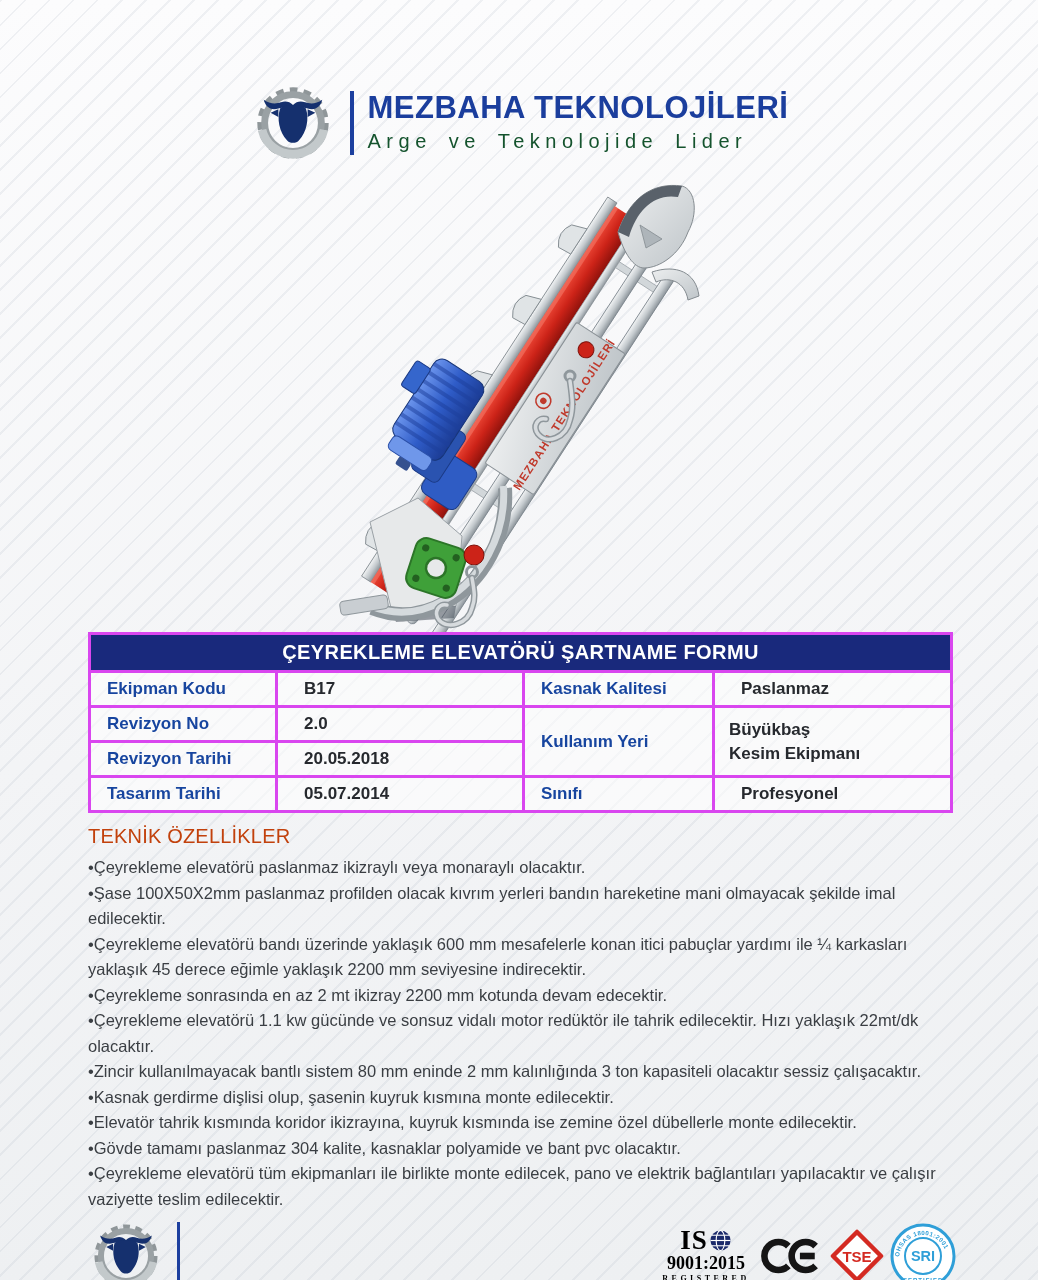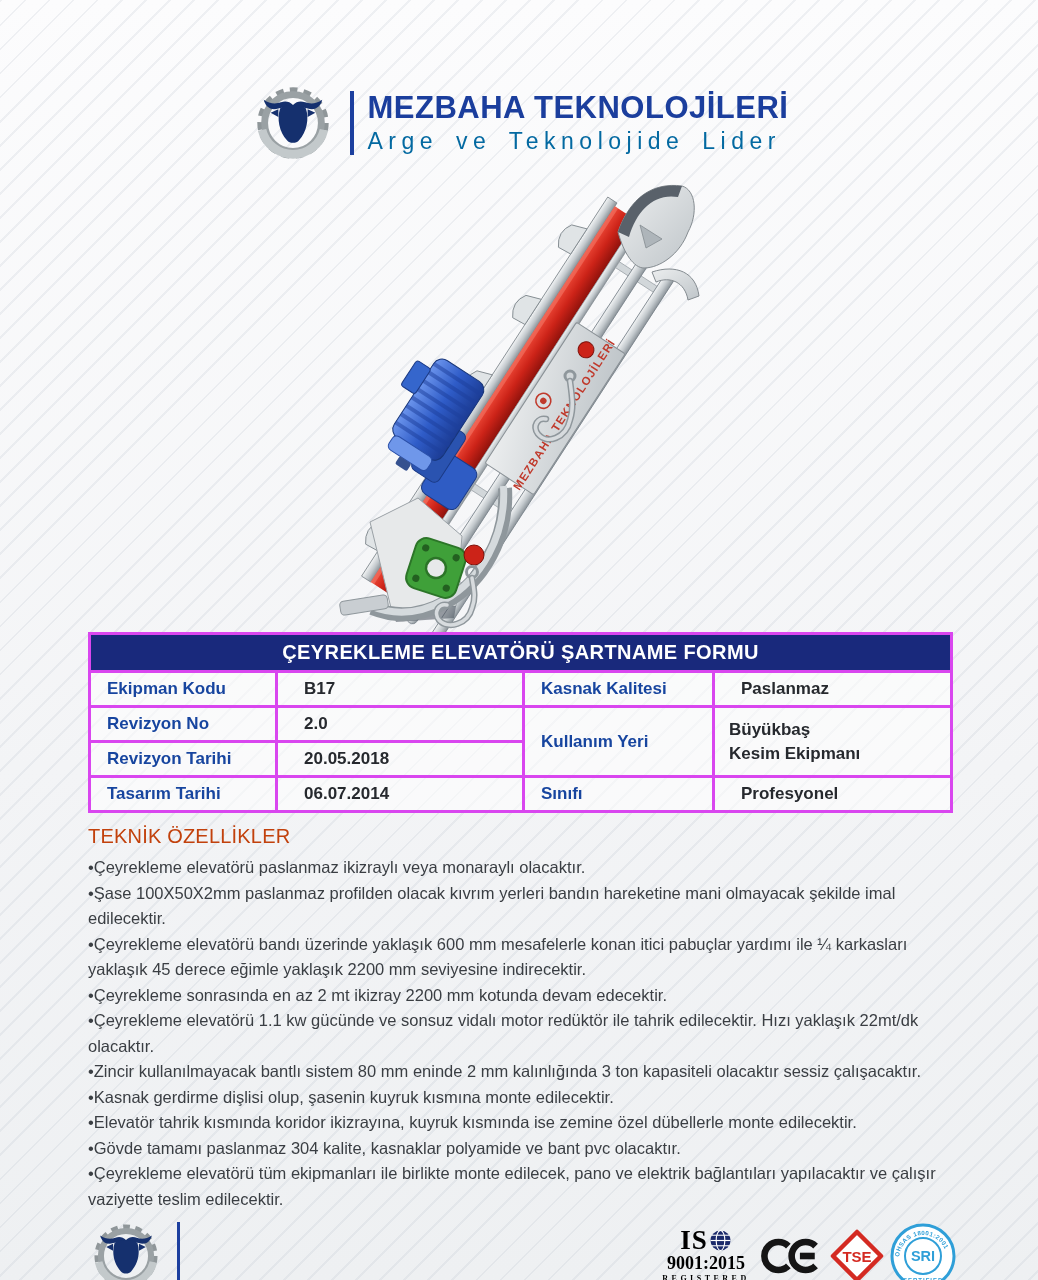--- a/index.html
+++ b/index.html
@@ -16,21 +16,21 @@
       rgba(168,178,192,0.16) 0 2px, rgba(255,255,255,0) 2px 17px);
   }
   .page { position:absolute; inset:0;margin-top:32px; }
 
   
   .brand { position:absolute; top:48px; left:0; width:100%;
     display:flex; justify-content:center; align-items:center; gap:14px; }
   .brand .logo { width:86px; height:86px; flex:0 0 auto; }
   .brand .vbar { width:4px; height:64px; background:#1c3f9f; }
   .brand-company { font-size:31px; font-weight:bold; color:#1b3e9d; letter-spacing:0.5px; line-height:36px; }
-  .brand-tagline { font-size:23px; color:#0369a1; letter-spacing:5.5px; word-spacing:6px; line-height:30px; }
+  .brand-tagline { font-size:20px; color:#14532d; letter-spacing:5.5px; word-spacing:6px; line-height:30px; }
 
   
   .machine { position:absolute; left:300px; top:138px; width:450px; height:462px; }
 
   
   .spec { position:absolute; left:88px; top:600px; width:862px;
     border-collapse:collapse; table-layout:fixed; }
   .spec th, .spec td { border:3px solid #d946ef; font-size:17px; font-weight:bold; }
   .spec .title-row th { background:#19297c; color:#ffffff; font-size:20px;
     height:38px; text-align:center; letter-spacing:0.4px; }
@@ -211,21 +211,21 @@
         <div>Büyükbaş</div>
         <div>Kesim Ekipmanı</div>
       </td>
     </tr>
     <tr>
       <td class="lbl">Revizyon Tarihi</td>
       <td class="val">20.05.2018</td>
     </tr>
     <tr>
       <td class="lbl">Tasarım Tarihi</td>
-      <td class="val">06.07.2014</td>
+      <td class="val">05.07.2014</td>
       <td class="lbl">Sınıfı</td>
       <td class="val">Profesyonel</td>
     </tr>
   </tbody>
     </table>
 
   <div class="tech">
     <h2>TEKNİK ÖZELLİKLER</h2>
     <p>•Çeyrekleme elevatörü paslanmaz ikizraylı veya monaraylı olacaktır.</p>
     <p>•Şase 100X50X2mm paslanmaz profilden olacak kıvrım yerleri bandın hareketine mani olmayacak şekilde imal edilecektir.</p>

